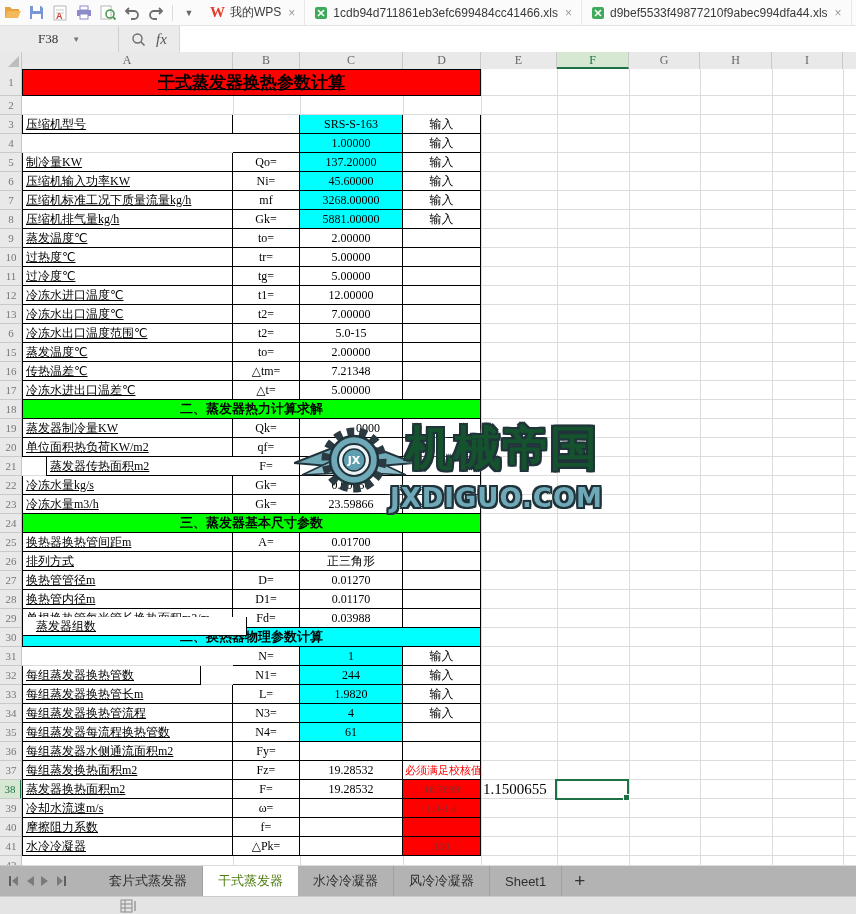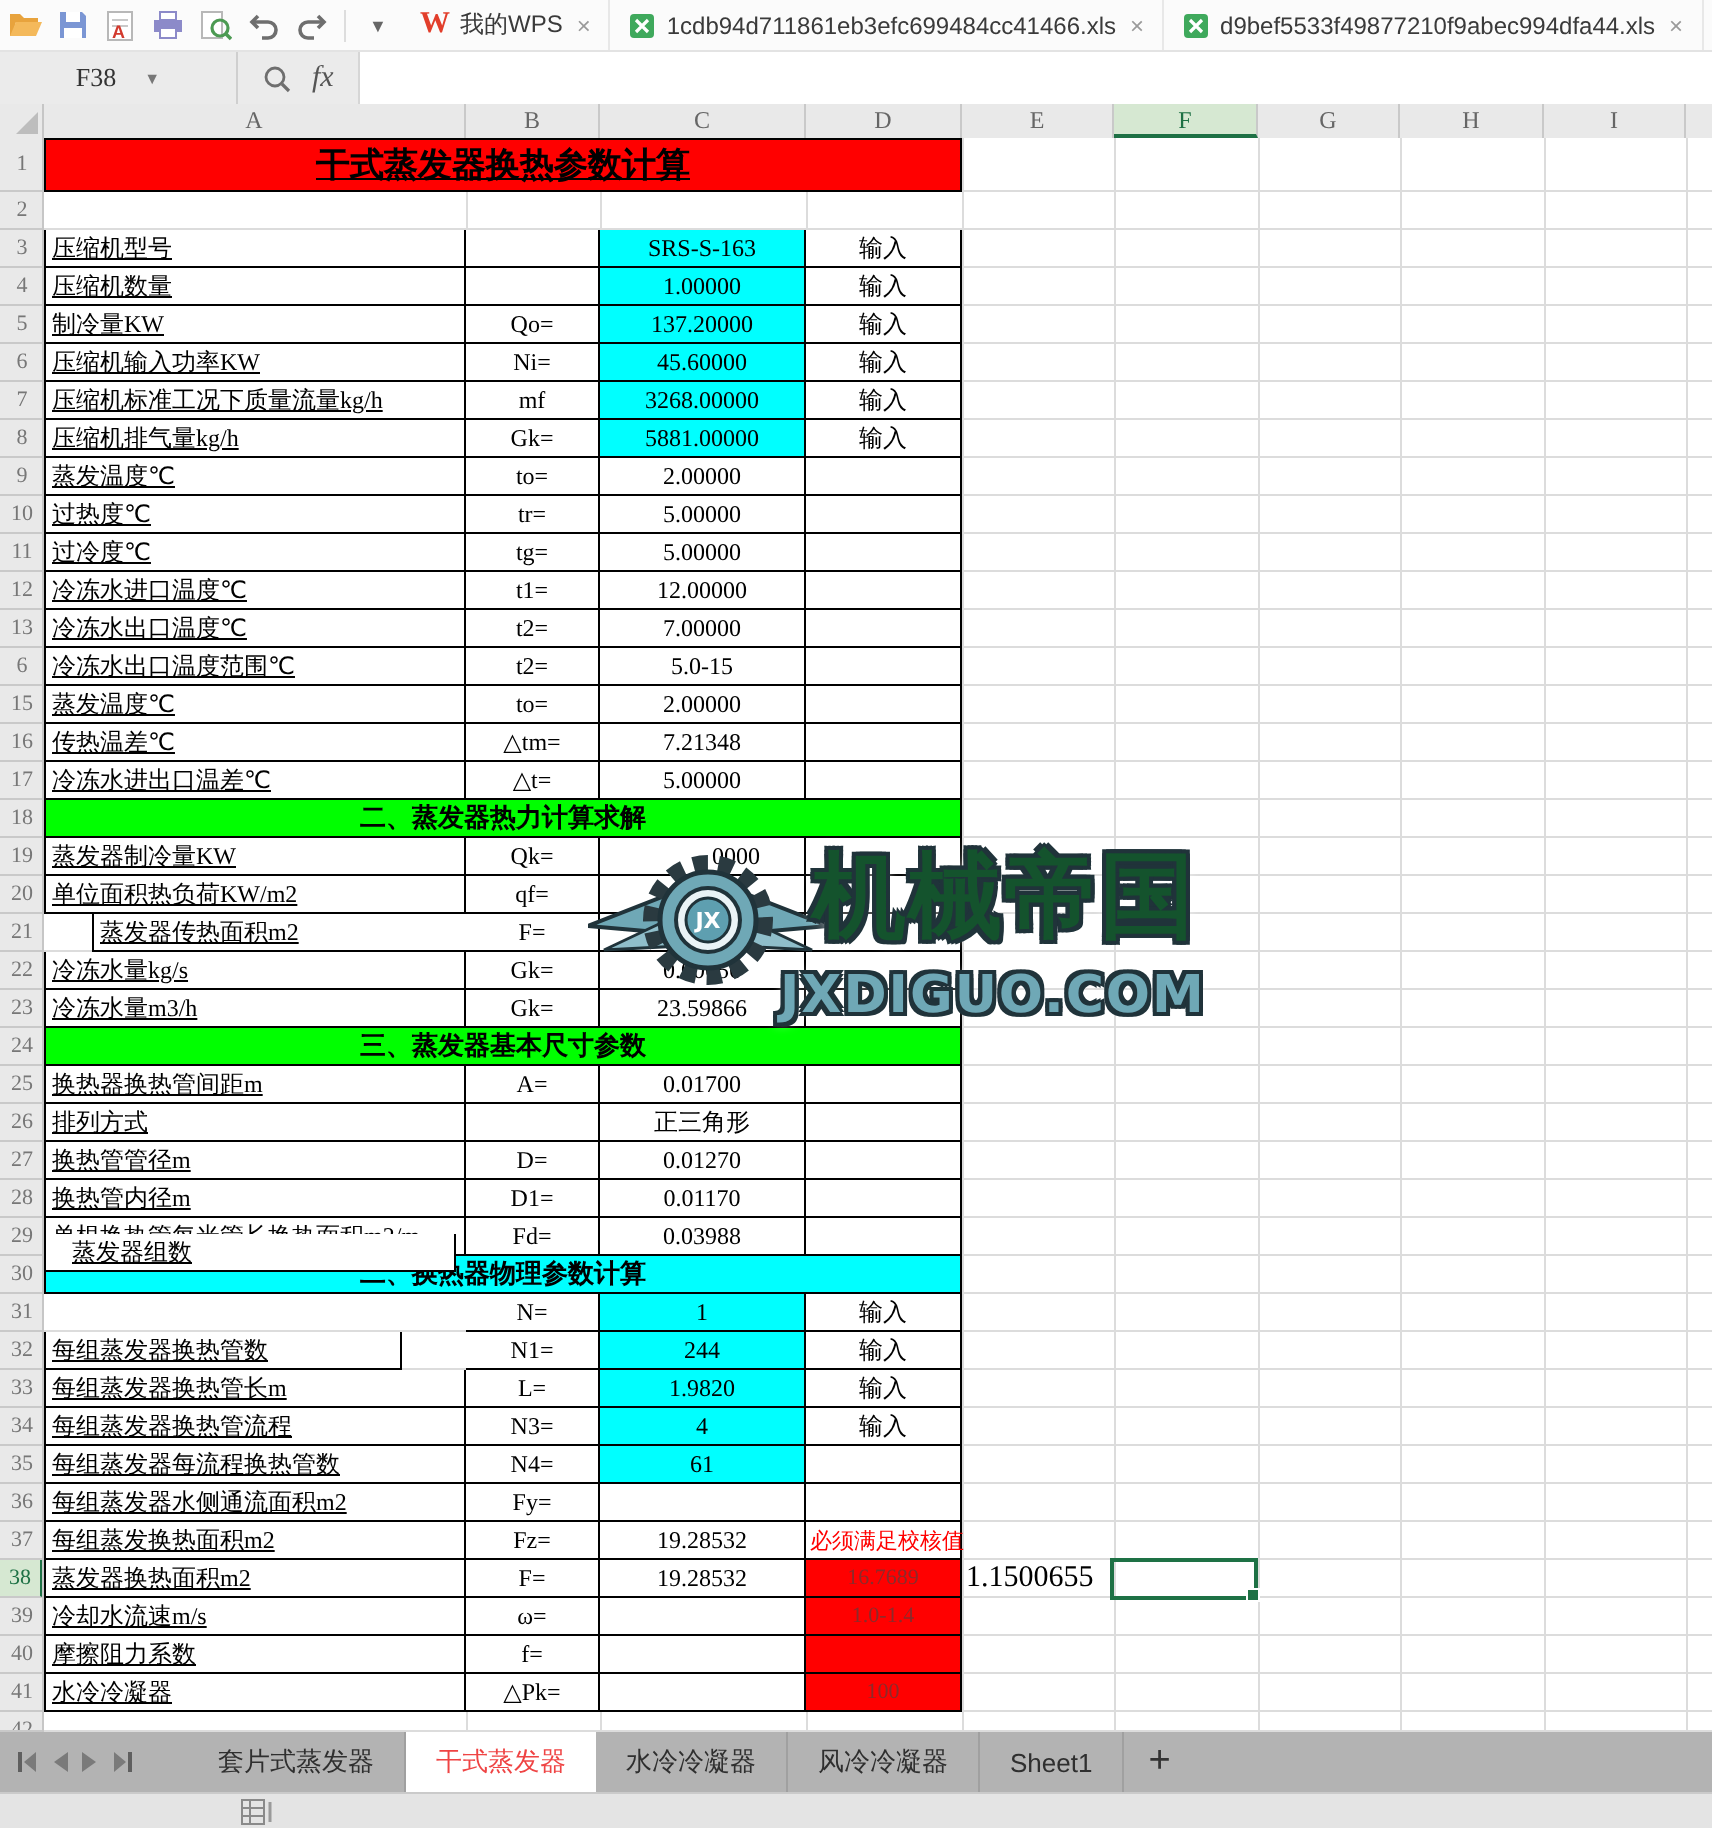--- a/index.html
+++ b/index.html
@@ -77,21 +77,21 @@
              color:#6FA8B6;font-family:"DejaVu Sans",sans-serif;
              text-shadow:-2px -2px 0 #20333A,2px -2px 0 #20333A,-2px 2px 0 #20333A,2px 2px 0 #20333A,
                          0 -2px 0 #20333A,0 2px 0 #20333A,-2px 0 0 #20333A,2px 0 0 #20333A,0 0 6px rgba(255,255,255,.9);}
 
   
   .sheettabs{position:absolute;left:0;top:866px;width:856px;height:30px;background:#B3B3B3;
              display:flex;align-items:stretch;}
   .navbtns{display:flex;align-items:center;gap:7px;padding:0 8px;width:78px;}
   .sheettab{display:flex;align-items:center;padding:0 15px;font-size:13px;color:#2F2F2F;
             border-right:1px solid #A0A0A0;white-space:nowrap;}
-  .sheettab.active{background:#FFF;color:#ef4444;border-right:none;}
+  .sheettab.active{background:#FFF;color:#4d7c0f;border-right:none;}
   .addtab{display:flex;align-items:center;padding:0 12px;font-size:19px;color:#333;}
 
   
   .statusbar{position:absolute;left:0;top:896px;width:856px;height:18px;background:#E4E4E4;
              border-top:1px solid #CACACA;}
   .status-icon{position:absolute;left:120px;top:2px;}
 </style>
 </head>
 <body>
 
@@ -299,21 +299,20 @@
       <div class="vline" style="left: 535px;"></div>
       <div class="vline" style="left: 607px;"></div>
       <div class="vline" style="left: 678px;"></div>
       <div class="vline" style="left: 750px;"></div>
       <div class="vline" style="left: 821px;"></div>
       <div class="tcell titlecell first top" style="left: 0px; top: 0px; width: 459px; height: 27px; background: rgb(255, 0, 0);">干式蒸发器换热参数计算</div>
       <div class="tcell cellA first" style="left: 0px; top: 46px; width: 211px; height: 19px;">压缩机型号</div>
       <div class="tcell " style="left: 211px; top: 46px; width: 67px; height: 19px;"></div>
       <div class="tcell  c-input" style="left: 278px; top: 46px; width: 103px; height: 19px;">SRS-S-163</div>
       <div class="tcell " style="left: 381px; top: 46px; width: 78px; height: 19px;">输入</div>
-      <div class="tcell cellA first" style="left: 0px; top: 65px; width: 211px; height: 19px;">压缩机数量</div>
       <div class="tcell " style="left: 211px; top: 65px; width: 67px; height: 19px;"></div>
       <div class="tcell  c-input" style="left: 278px; top: 65px; width: 103px; height: 19px;">1.00000</div>
       <div class="tcell " style="left: 381px; top: 65px; width: 78px; height: 19px;">输入</div>
       <div class="tcell cellA first" style="left: 0px; top: 84px; width: 211px; height: 19px;">制冷量KW</div>
       <div class="tcell " style="left: 211px; top: 84px; width: 67px; height: 19px;">Qo=</div>
       <div class="tcell  c-input" style="left: 278px; top: 84px; width: 103px; height: 19px;">137.20000</div>
       <div class="tcell " style="left: 381px; top: 84px; width: 78px; height: 19px;">输入</div>
       <div class="tcell cellA first" style="left: 0px; top: 103px; width: 211px; height: 19px;">压缩机输入功率KW</div>
       <div class="tcell " style="left: 211px; top: 103px; width: 67px; height: 19px;">Ni=</div>
       <div class="tcell  c-input" style="left: 278px; top: 103px; width: 103px; height: 19px;">45.60000</div>
@@ -398,21 +397,21 @@
       <div class="tcell " style="left: 381px; top: 502px; width: 78px; height: 19px;"></div>
       <div class="tcell cellA first" style="left: 0px; top: 521px; width: 211px; height: 19px;">换热管内径m</div>
       <div class="tcell " style="left: 211px; top: 521px; width: 67px; height: 19px;">D1=</div>
       <div class="tcell " style="left: 278px; top: 521px; width: 103px; height: 19px;">0.01170</div>
       <div class="tcell " style="left: 381px; top: 521px; width: 78px; height: 19px;"></div>
       <div class="tcell cellA first" style="left: 0px; top: 540px; width: 211px; height: 19px;">单根换热管每米管长换热面积m2/m</div>
       <div class="tcell " style="left: 211px; top: 540px; width: 67px; height: 19px;">Fd=</div>
       <div class="tcell " style="left: 278px; top: 540px; width: 103px; height: 19px;">0.03988</div>
       <div class="tcell " style="left: 381px; top: 540px; width: 78px; height: 19px;"></div>
       <div class="tcell sectioncell first" style="left: 0px; top: 559px; width: 459px; height: 19px; background: rgb(0, 255, 255);">二、换热器物理参数计算</div>
-      <div class="tcell cellA first" style="left: 0px; top: 548px; width: 206px; height: 19px; padding-left: 13px;">蒸发器组数</div>
+      <div class="tcell cellA first" style="left: 0px; top: 548px; width: 225px; height: 19px; padding-left: 13px;">蒸发器组数</div>
       <div class="tcell " style="left: 211px; top: 578px; width: 67px; height: 19px;">N=</div>
       <div class="tcell  c-input" style="left: 278px; top: 578px; width: 103px; height: 19px;">1</div>
       <div class="tcell " style="left: 381px; top: 578px; width: 78px; height: 19px;">输入</div>
       <div class="tcell cellA first" style="left: 0px; top: 597px; width: 179px; height: 19px;">每组蒸发器换热管数</div>
       <div class="tcell " style="left: 211px; top: 597px; width: 67px; height: 19px;">N1=</div>
       <div class="tcell  c-input" style="left: 278px; top: 597px; width: 103px; height: 19px;">244</div>
       <div class="tcell " style="left: 381px; top: 597px; width: 78px; height: 19px;">输入</div>
       <div class="tcell cellA first" style="left: 0px; top: 616px; width: 211px; height: 19px;">每组蒸发器换热管长m</div>
       <div class="tcell " style="left: 211px; top: 616px; width: 67px; height: 19px;">L=</div>
       <div class="tcell  c-input" style="left: 278px; top: 616px; width: 103px; height: 19px;">1.9820</div>

